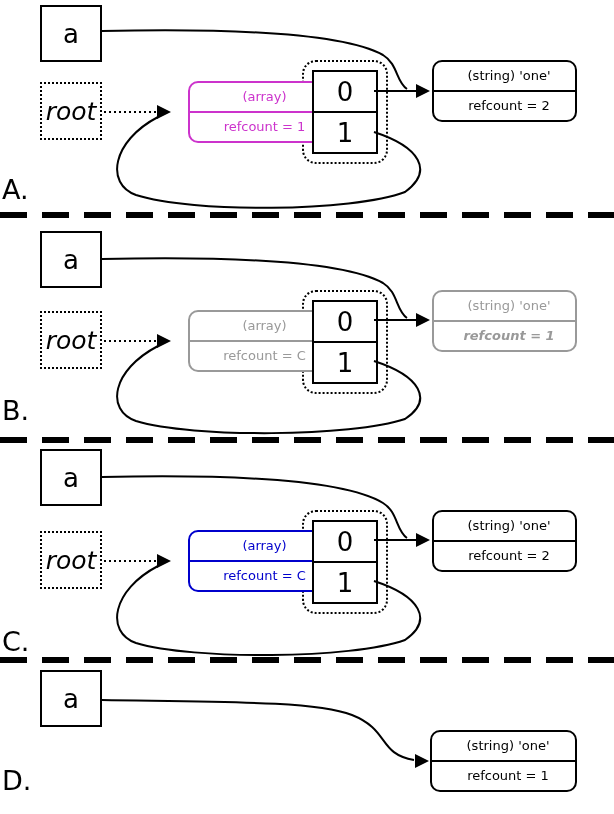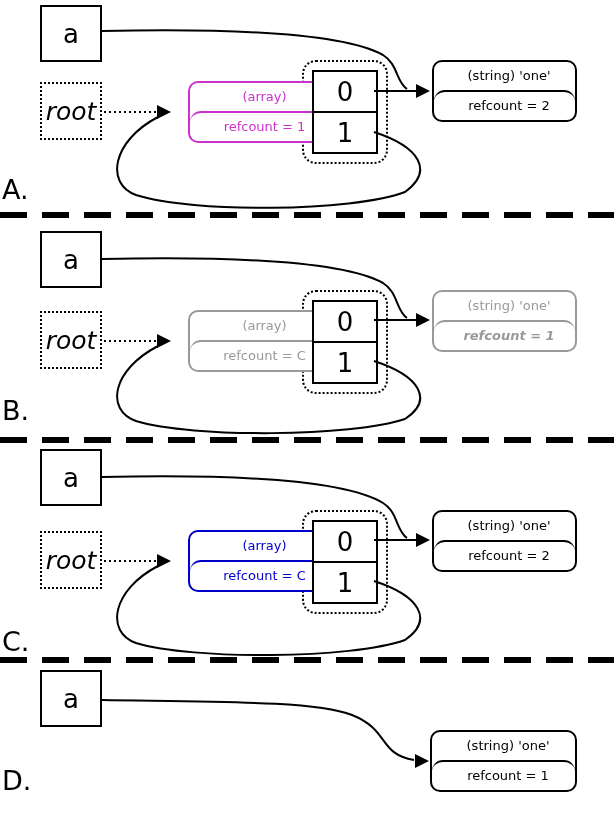--- a/index.html
+++ b/index.html
@@ -8,21 +8,21 @@
   .panel{position:relative;width:614px;}
   .pa{height:210px}.pb{height:225px}.pc{height:220px}.pd{height:159px}
   .wires{position:absolute;left:0;top:0;overflow:visible;pointer-events:none;z-index:4;}
   .sep{position:absolute;left:0;top:2px;height:6px;width:614px;
        background:repeating-linear-gradient(90deg,#000 0,#000 27px,transparent 27px,transparent 42px);}
   .box{position:absolute;background:#fff;box-sizing:border-box;}
   .var-box{left:40px;width:62px;height:57px;border:2px solid #000;display:flex;align-items:center;justify-content:center;font-size:26px;z-index:2;}
   .root-box{left:40px;width:62px;height:58px;border:2px dotted #000;display:flex;align-items:center;justify-content:center;font-size:25px;font-style:italic;z-index:2;}
   .zval{position:absolute;border:2px solid currentColor;border-radius:10px;background:#fff;z-index:2;}
   .zval .row{height:28px;line-height:28px;padding-left:9px;font-size:13px;white-space:nowrap;background:transparent;text-align:center;}
-  .zval .row.value{border-top:2px solid currentColor;border-radius:11px;}
+  .zval .row.value{border-top:2px solid currentColor;}
   .zval.array{left:188px;width:140px;}
   .zval.string{left:432px;width:141px;}
   .pd .zval.string{left:430px;width:143px;}
   .container-dotted{position:absolute;left:302px;width:82px;height:100px;border:2px dotted #000;border-radius:14px;z-index:1;background:transparent;}
   .htable{position:absolute;left:312px;width:62px;border:2px solid #000;z-index:3;background:#fff;}
   .htable .cell{height:39px;display:flex;align-items:center;justify-content:center;font-size:26px;}
   .htable .cell + .cell{border-top:2px solid #000;}
   .plabel{position:absolute;left:2px;font-size:27px;line-height:30px;}
   .em{font-weight:bold;font-style:italic;}
   

